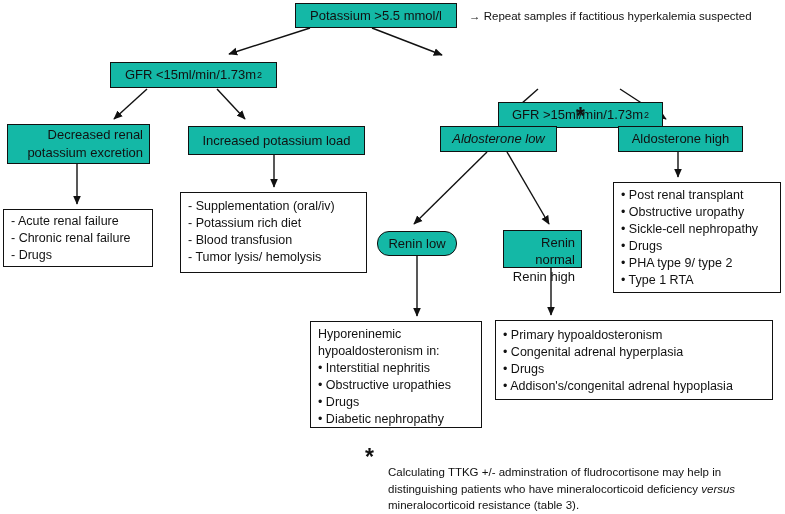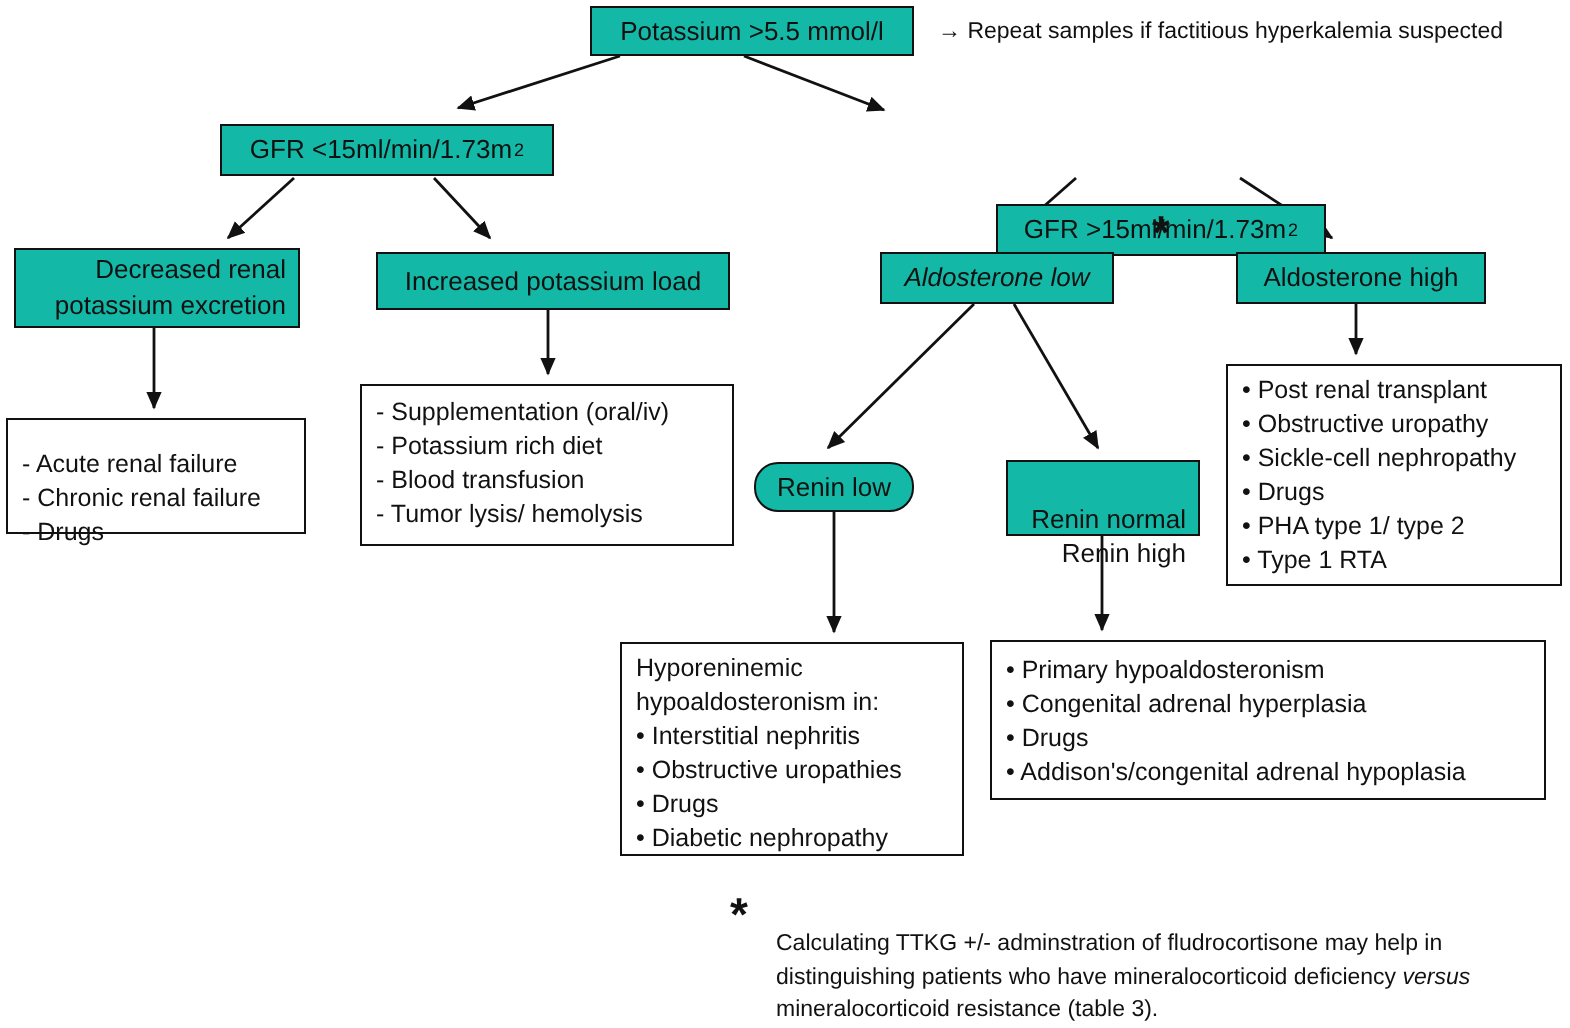--- a/index.html
+++ b/index.html
@@ -97,48 +97,48 @@
   <div class="node" style="left:440px; top:126px; width:117px; height:26px;font-style:italic;">
       <span>Aldosterone low</span>
     </div>
 
   <div class="star" style="left:576px; top:106px;">*</div>
 
   <div class="node" style="left:618px; top:126px; width:125px; height:26px;">
       <span>Aldosterone high</span>
     </div>
 
-  <div class="listbox" style="left:3px; top:209px; width:150px; height:58px; padding-top:14px;">
+  <div class="listbox" style="left:3px; top:209px; width:150px; height:58px; padding-top:3px;">
     <div class="line">- Acute renal failure</div>
     <div class="line">- Chronic renal failure</div>
     <div class="line">- Drugs</div>
   </div>
 
   <div class="listbox" style="left:180px; top:192px; width:187px; height:81px; padding-top:5px;">
     <div class="line">- Supplementation (oral/iv)</div>
     <div class="line">- Potassium rich diet</div>
     <div class="line">- Blood transfusion</div>
     <div class="line">- Tumor lysis/ hemolysis</div>
   </div>
 
   <div class="node" style="left:377px; top:231px; width:80px; height:25px;border-radius:12px;">
       <span>Renin low</span>
     </div>
 
-  <div class="node left" style="left:503px; top:230px; width:97px; height:38px; line-height:17px; display:block; padding-top:20px;">
+  <div class="node left" style="left:503px; top:230px; width:79px; height:38px; line-height:17px; display:block; padding-top:3px;">
     <div>Renin normal</div>
     <div>Renin high</div>
   </div>
 
   <div class="listbox" style="left:613px; top:182px; width:168px; height:111px;">
     <div class="line">• Post renal transplant</div>
     <div class="line">• Obstructive uropathy</div>
     <div class="line">• Sickle-cell nephropathy</div>
     <div class="line">• Drugs</div>
-    <div class="line">• PHA type 1/ type 2</div>
+    <div class="line">• PHA type 9/ type 2</div>
     <div class="line">• Type 1 RTA</div>
   </div>
 
   <div class="listbox" style="left:310px; top:321px; width:172px; height:107px;">
     <div class="hdr">Hyporeninemic hypoaldosteronism in:</div>
     <div class="line">• Interstitial nephritis</div>
     <div class="line">• Obstructive uropathies</div>
     <div class="line">• Drugs</div>
     <div class="line">• Diabetic nephropathy</div>
   </div>

